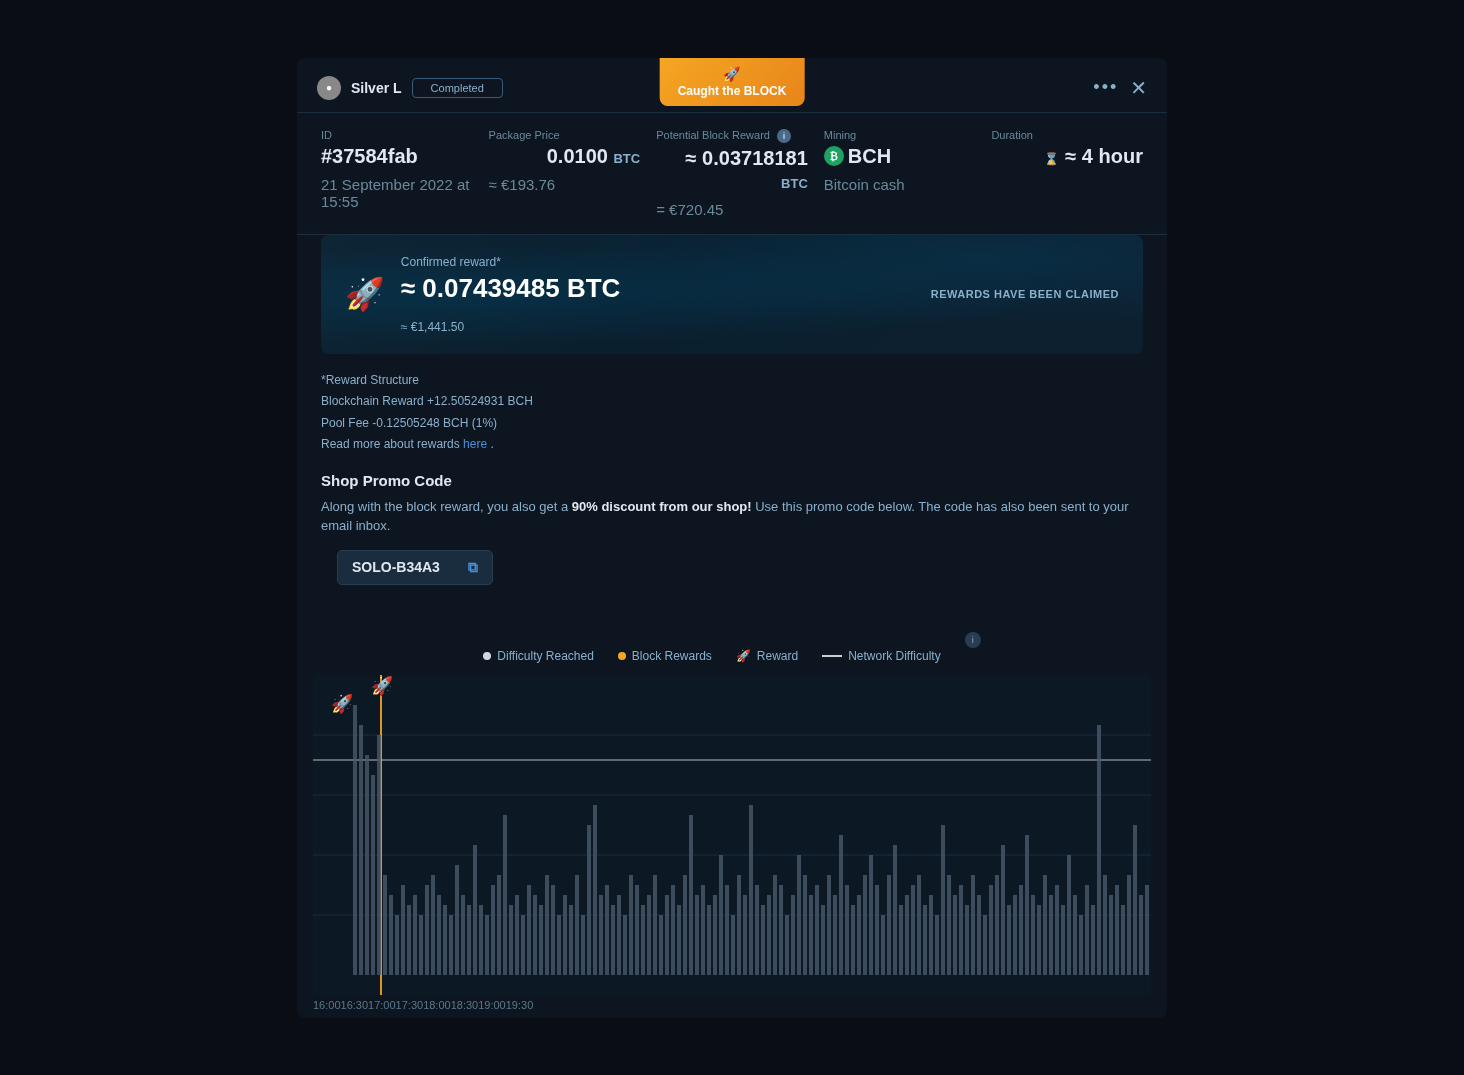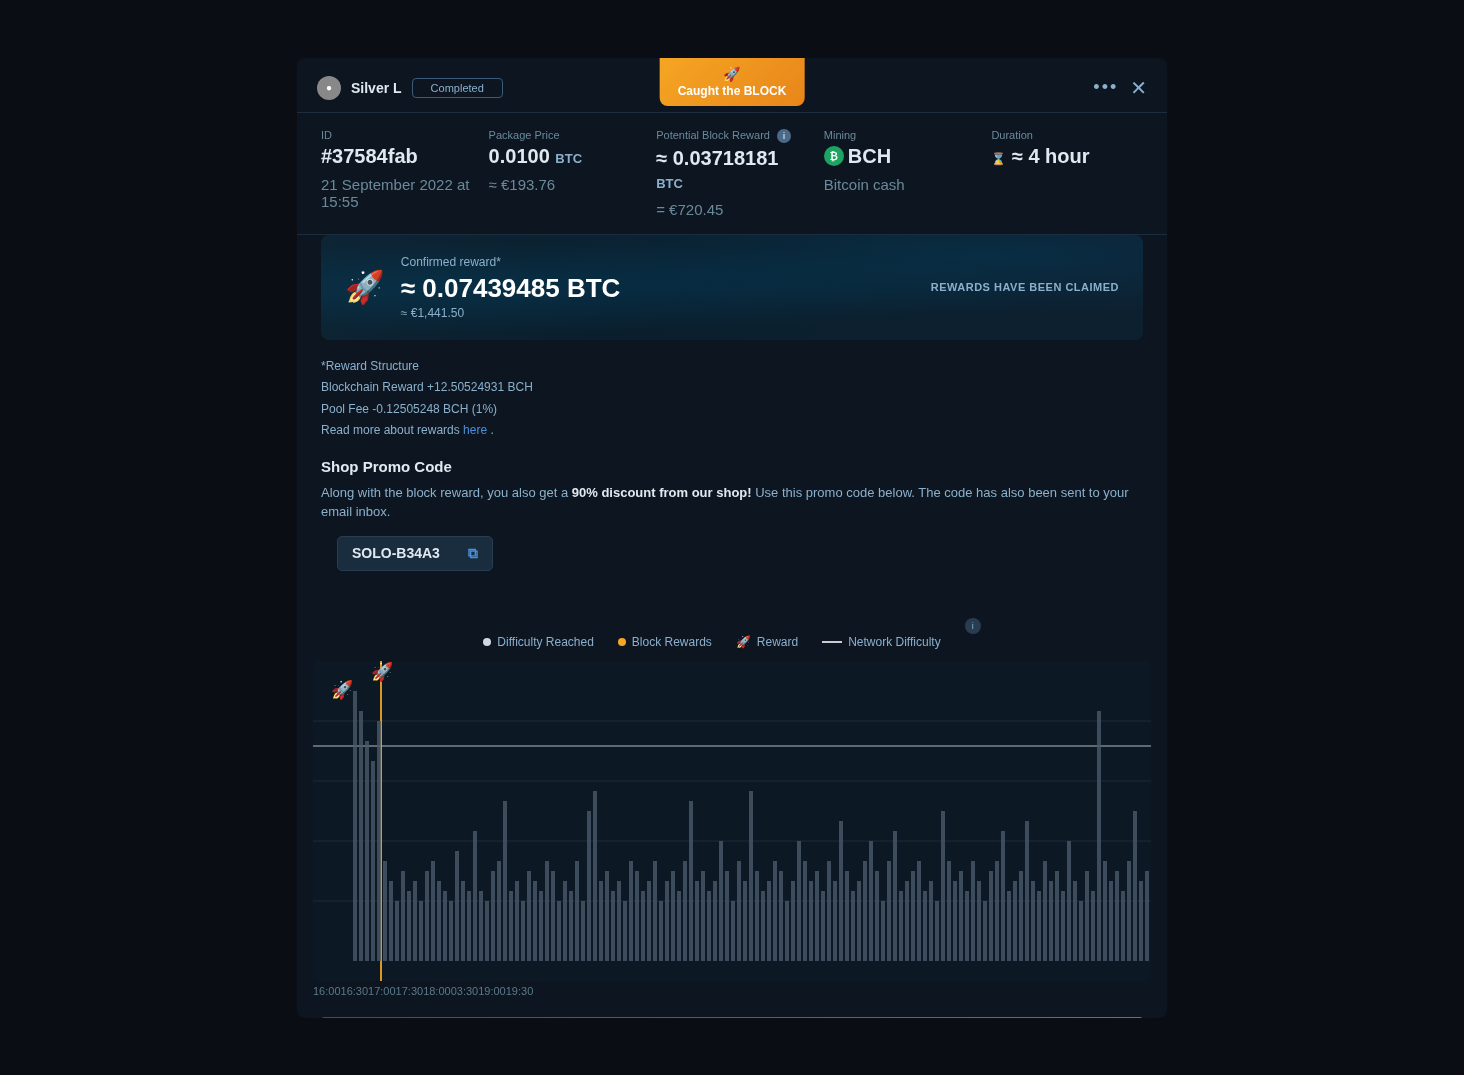--- a/index.html
+++ b/index.html
@@ -114,20 +114,21 @@
     }
     .info-label {
       font-size: 11px;
       color: #6a8a9a;
       margin-bottom: 4px;
     }
     .info-value-main {
       font-size: 20px;
       font-weight: 700;
       color: #e0e8f0;
+      text-align: right;
     }
     .info-value-sub {
       font-size: 15px;
       color: #6a8a9a;
       margin-top: 8px;
     }
     .info-id-val {
       font-size: 20px;
       font-weight: 700;
       color: #e0e8f0;
@@ -203,21 +204,21 @@
       margin-bottom: 4px;
     }
     .confirmed-value {
       font-size: 26px;
       font-weight: 700;
       color: #fff;
     }
     .confirmed-eur {
       font-size: 12px;
       color: #8ab0cc;
-      margin-top: 2px;
+      margin-top: 16px;
     }
     .claimed-text {
       position: relative;
       z-index: 1;
       font-size: 11px;
       font-weight: 600;
       color: #8ab0cc;
       letter-spacing: 0.5px;
     }
 
@@ -649,21 +650,21 @@
     <div class="rocket-marker" style="left: 30px; top: 18px;">🚀</div>
     <div class="rocket-marker" style="left: 70px; top: 0px;">🚀</div>
   </div>
 
   <div class="time-labels">
     <span>16:00</span>
     <span>16:30</span>
     <span>17:00</span>
     <span>17:30</span>
     <span>18:00</span>
-    <span>03:30</span>
+    <span>18:30</span>
     <span>19:00</span>
     <span>19:30</span>
   </div>
 
   <div class="progress-section">
     <div class="progress-bar-track">
       <div class="progress-bar-fill" style="width: 100%;"></div>
     </div>
     <div class="progress-text">0.01000000 / 0.01000000 BTC</div>
   </div>

